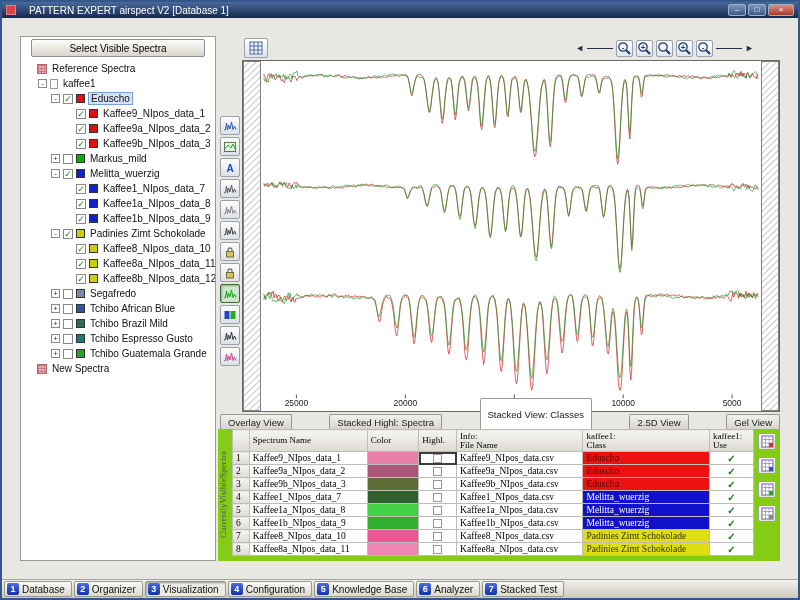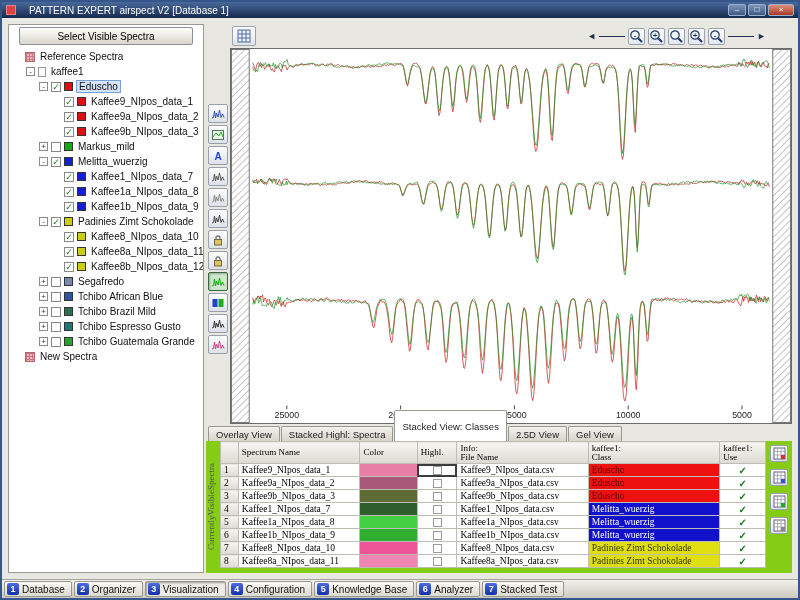--- a/index.html
+++ b/index.html
@@ -3,21 +3,21 @@
 <meta charset="utf-8">
 <style>
   *{margin:0;padding:0;box-sizing:border-box;}
   html,body{width:800px;height:600px;overflow:hidden;font-family:"Liberation Sans",sans-serif;font-size:11px;background:#8aa0c0;}
   .window{width:800px;height:600px;border:2px solid #35568a;background:#e9e7e1;display:flex;flex-direction:column;}
   .titlebar{height:16px;background:linear-gradient(#49699b,#16294d);color:#fff;display:flex;align-items:center;padding:0 4px;gap:13px;font-size:10px;flex:0 0 auto;}
   .app-ico{width:10px;height:10px;background:#d84444;border:1px solid #ffffff55;flex:0 0 auto;}
   .titlebar .title{flex:1;white-space:nowrap;overflow:hidden;}
   .win-btn{width:18px;height:12px;border:1px solid #9ab0cc;border-radius:2px;background:linear-gradient(#7d95b8,#3c5a84);color:#fff;font-size:8px;line-height:10px;text-align:center;cursor:default;}
   .win-btn.close{width:26px;background:linear-gradient(#e0907e,#a83a28);}
-  .content{flex:1;display:flex;gap:2px;padding:6px;min-height:0;}
+  .content{flex:1;display:flex;gap:2px;padding:18px;min-height:0;}
   .sidebar{width:196px;background:#fff;border:1px solid #9a9a94;display:flex;flex-direction:column;flex:0 0 auto;}
   .svs-btn{margin:2px 10px;height:18px;border:1px solid #8a8f99;border-radius:2px;background:linear-gradient(#fdfdfb,#d9d6cd);font-size:10px;font-family:inherit;}
   .tree{flex:1;overflow:hidden;padding:2px 0 0 2px;}
   .tree-row{height:15px;display:flex;align-items:center;gap:3px;white-space:nowrap;}
   .expander{width:9px;height:9px;border:1px solid #8a8a8a;background:#fff;font-size:8px;line-height:7px;text-align:center;color:#333;flex:0 0 auto;}
   .expander.empty{border:none;background:transparent;}
   .cb{width:10px;height:10px;border:1px solid #888;background:#fff;font-size:9px;line-height:9px;text-align:center;color:#1a7a1a;flex:0 0 auto;}
   .csq{width:9px;height:9px;border:1px solid #333;flex:0 0 auto;}
   .gridico{width:10px;height:10px;background:#efb6b6;border:1px solid #b06a6a;background-image:linear-gradient(#c78 1px,transparent 1px),linear-gradient(90deg,#c78 1px,transparent 1px);background-size:3px 3px;flex:0 0 auto;}
   .docico{width:8px;height:10px;background:#fff;border:1px solid #999;flex:0 0 auto;}
@@ -29,21 +29,21 @@
   .zoom-bar{margin-left:auto;display:flex;align-items:center;gap:3px;padding-right:26px;}
   .hline{width:26px;border-top:1px solid #22304d;height:0;}
   .zarrow{font-size:9px;color:#22304d;line-height:1;}
   .zbtn{width:17px;height:17px;border:1px solid #9aa2b0;border-radius:2px;background:linear-gradient(#fff,#e2e6ee);display:flex;align-items:center;justify-content:center;}
   .plot-row{flex:1;display:flex;min-height:0;}
   .vtoolbar{width:24px;display:flex;flex-direction:column;gap:2px;align-items:center;padding-top:56px;flex:0 0 auto;}
   .vt-btn{width:20px;height:19px;border:1px solid #98a0ae;border-radius:2px;background:linear-gradient(#fdfdfd,#dde1e8);display:flex;align-items:center;justify-content:center;}
   .vt-btn.active{background:#cfe6cf;border:1px solid #3a6a3a;box-shadow:inset 1px 1px 2px #0004;}
   .plot-area{flex:1;background:#fff;border:1px solid #6a6a6a;min-width:0;}
   .plot-area svg{width:100%;height:100%;display:block;}
-  .view-tabs{height:17px;display:flex;align-items:flex-end;gap:1px;padding-left:2px;flex:0 0 auto;}
+  .view-tabs{height:17px;display:flex;align-items:flex-end;gap:1px;padding-left:2px;flex:0 0 auto;justify-content:space-between;}
   .vtab{height:15px;padding:0 7px;border:1px solid #98988e;border-bottom:none;border-radius:2px 2px 0 0;background:linear-gradient(#f2f1ec,#d7d4cb);font-size:9.5px;display:flex;align-items:center;color:#222;}
   .vtab.active{height:31px;background:#fff;}
   .table-area{height:132px;display:flex;flex:0 0 auto;background:#84cc16;font-family:Liberation Serif, serif;}
   .vlabel{width:14px;writing-mode:vertical-rl;transform:rotate(180deg);font-size:9px;color:#555;text-align:center;flex:0 0 auto;}
   .spectra-table{border-collapse:collapse;background:#fff;align-self:flex-start;}
   .spectra-table th,.spectra-table td{border:1px solid #bdbdb5;height:13px;padding:0 3px;font-size:9.5px;white-space:nowrap;overflow:hidden;text-align:left;}
   .spectra-table th{background:linear-gradient(#f6f5f1,#dcdad2);font-weight:normal;font-size:9px;line-height:9px;white-space:pre-line;height:22px;}
   .rownum{background:linear-gradient(#f6f5f1,#dcdad2);text-align:center;font-size:9px;}
   .small-cb{display:inline-block;width:9px;height:9px;border:1px solid #999;background:#fff;vertical-align:middle;}
   td.center{text-align:center;}

